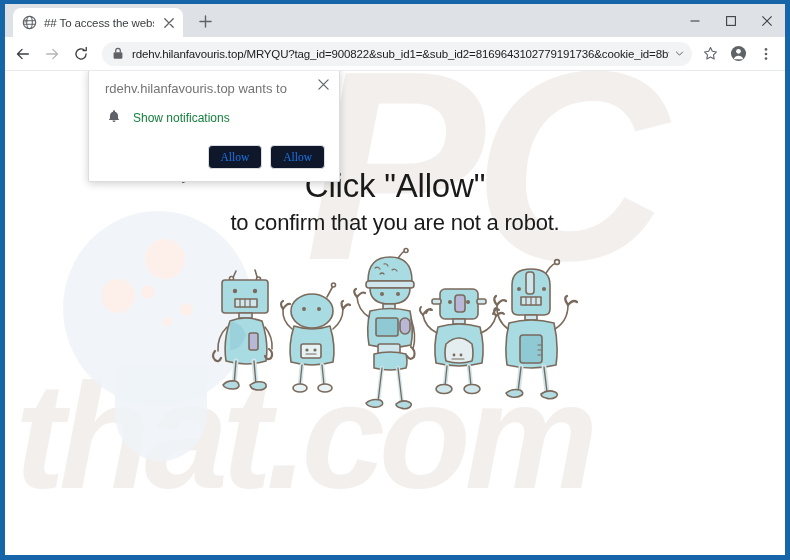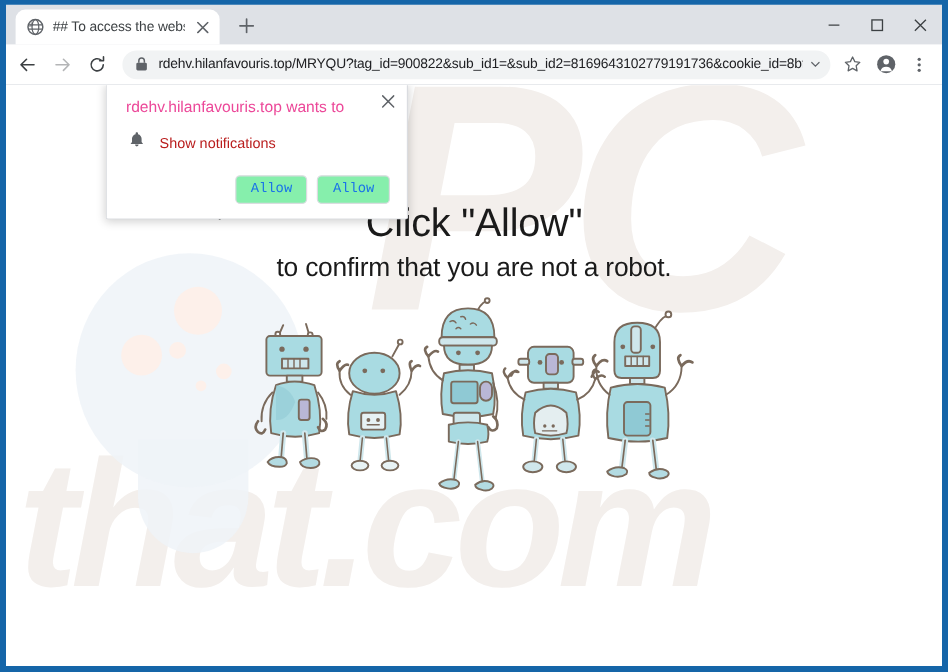--- a/index.html
+++ b/index.html
@@ -279,54 +279,54 @@
   .perm-close {
     position: absolute;
     right: 8px; top: 7px;
     width: 16px; height: 16px;
     display: flex; align-items: center; justify-content: center;
     color: #5f6368;
   }
 
   .perm-title {
     font-size: 13px;
-    color: #ec4899;
+    color: #737373;
     font-weight: 400;
     padding-right: 18px;
     line-height: 1.3;
   }
 
   .perm-row {
     display: flex;
     align-items: center;
     gap: 12px;
     margin-top: 11px;
     padding-left: 2px;
   }
   .perm-row-label {
     font-size: 12px;
-    color: #b91c1c;
+    color: #15803d;
   }
 
   .perm-actions {
     display: flex;
     justify-content: flex-end;
     gap: 8px;
     margin-top: 17px;
   }
   .perm-btn {
     min-width: 52px;
     height: 24px;
     padding: 0 12px;
     border: 1px solid #dadce0;
     border-radius: 4px;
-    background: #86efac;
+    background: #0f172a;
     color: #1a73e8;
     font-size: 11.5px;
-    font-family: Liberation Mono, monospace;
+    font-family: Liberation Serif, serif;
     display: flex; align-items: center; justify-content: center;
     cursor: pointer;
   }
 </style>
 </head>
 <body>
 
 <div class="window-frame">
   <div class="browser">
 

